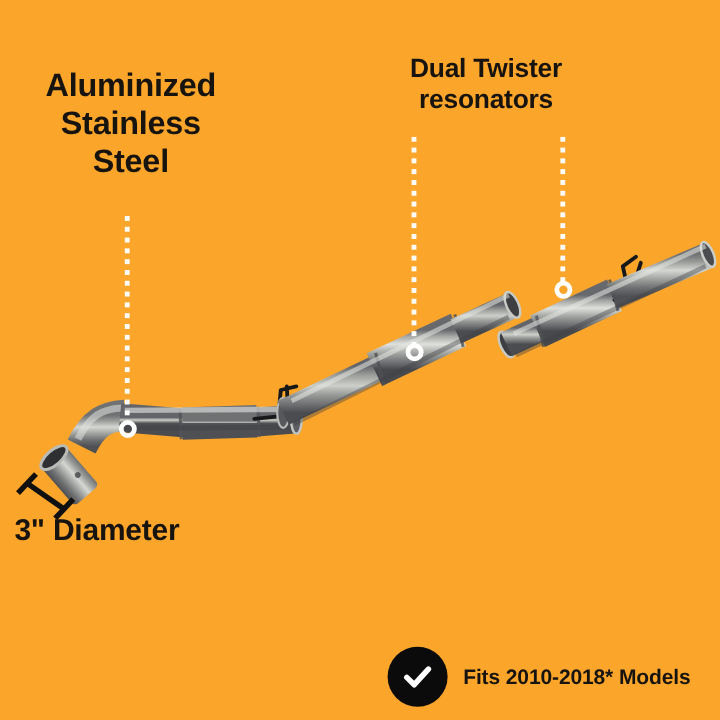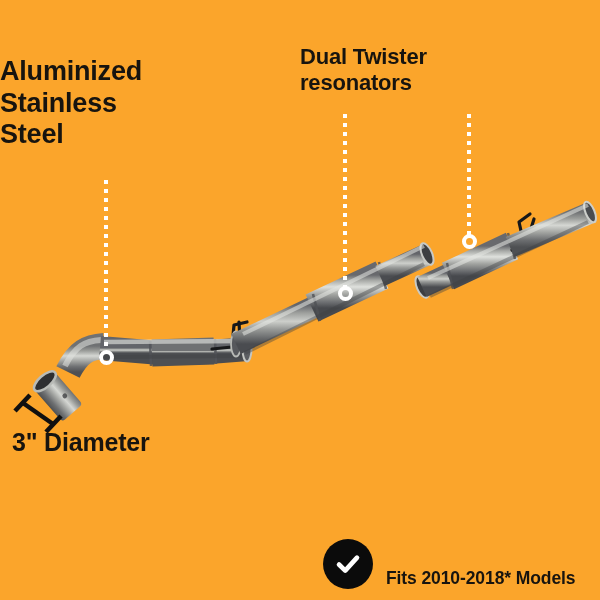--- a/index.html
+++ b/index.html
@@ -20,21 +20,21 @@
   .bg-layer {
     position: absolute;
     inset: 0;
   }
   .callout {
     position: absolute;
     color: #17140f;
     font-family: "Liberation Sans", sans-serif;
     font-weight: bold;
     line-height: 1.17;
-    text-align: left;
+    text-align: center;
     letter-spacing: -0.2px;
     white-space: pre-line;
   }
   #callout-material {
     left: 0px;
     top: 56px;
     width: 218px;
     font-size: 27px;
   }
   #callout-resonators {
@@ -70,21 +70,21 @@
     border-radius: 50%;
     border: 4px solid #ffffff;
     box-sizing: border-box;
     background: transparent;
   }
   .badge {
     position: absolute;
     left: 323px;
     top: 539px;
     display: flex;
-    align-items: flex-end;
+    align-items: center;
   }
   .badge-circle {
     width: 50px;
     height: 50px;
     border-radius: 50%;
     background: #0b0b0b;
     display: flex;
     align-items: center;
     justify-content: center;
     flex: 0 0 auto;

